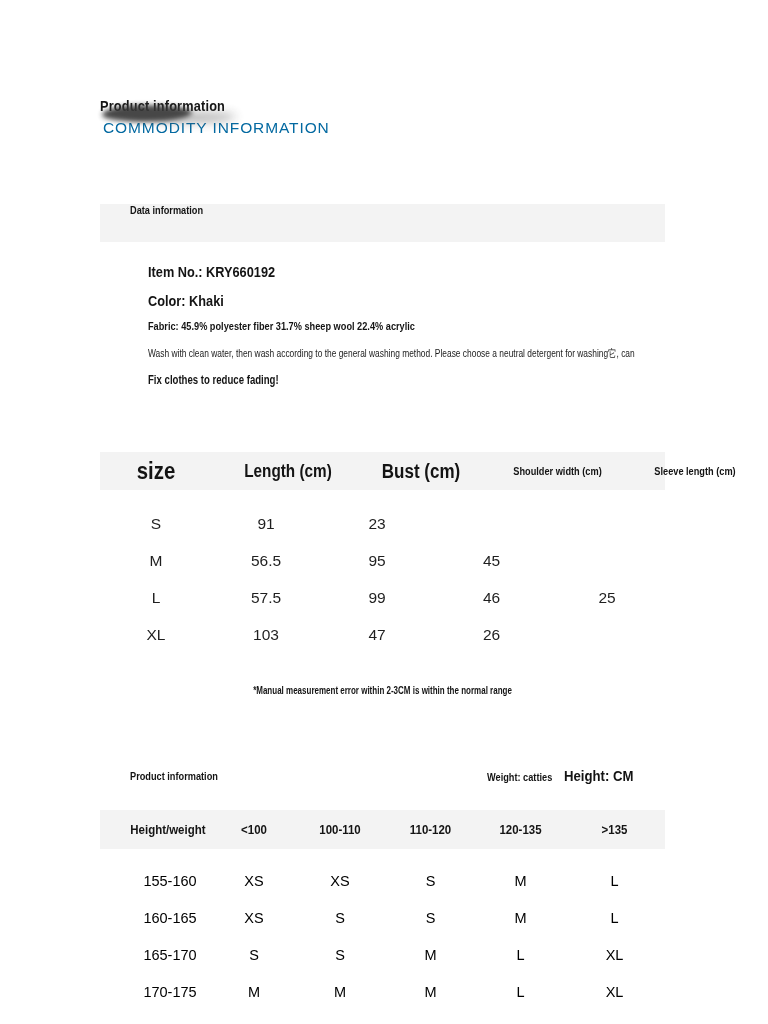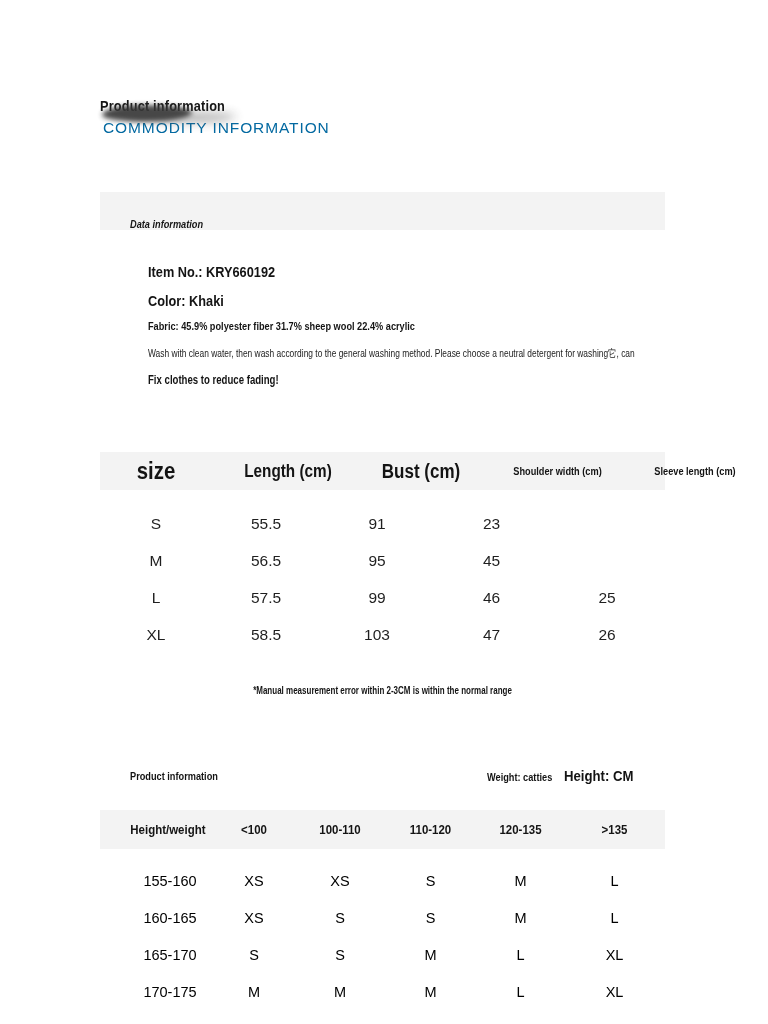--- a/index.html
+++ b/index.html
@@ -17,21 +17,21 @@
   .cx85c{transform:scaleX(0.85);}
 
   
   #title{left:100px;top:97px;font-size:15px;font-weight:700;letter-spacing:.2px;z-index:2;}
   #subtitle{left:103px;top:119px;font-size:15.5px;color:#0369a1;letter-spacing:.9px;z-index:1;}
   .smudge{position:absolute;left:102px;top:105px;width:90px;height:17px;background:#383838;
           border-radius:45% 55% 50% 50%/60% 40% 60% 40%;filter:blur(2.5px);opacity:.92;z-index:3;
           box-shadow:48px 4px 9px -4px rgba(90,90,90,.55);}
 
   
-  #bar1{top:192px;height:38px;display:flex;align-items:flex-end;font-style:italic;}
+  #bar1{top:204px;height:38px;display:flex;align-items:flex-start;}
   #bar1 .lbl{margin-left:30px;font-size:11.5px;font-weight:700;}
   #itemNo{left:148px;top:263px;font-size:15px;font-weight:700;}
   #colorLine{left:148px;top:292px;font-size:15px;font-weight:700;}
   #fabricLine{left:148px;top:320px;font-size:11.5px;font-weight:700;}
   #washLine{left:148px;top:347px;font-size:10.5px;font-weight:400;color:#1a1a1a;}
   #fixLine{left:148px;top:373px;font-size:12px;font-weight:700;}
 
   
   #sizeHeader{top:452px;height:38px;gap:22px;}
   .sh0{font-size:24px;font-weight:700;}
@@ -74,40 +74,38 @@
     <div class="cell sh0 cx85c">size</div>
     <div class="cell sh1 cx85c">Length (cm)</div>
     <div class="cell sh2 cx85c">Bust (cm)</div>
     <div class="cell sh3 cxc">Shoulder width (cm)</div>
     <div class="cell sh3 cxc">Sleeve length (cm)</div>
   </div>
 
   <div id="sizeRows">
     <div class="grid5">
       <div class="cell">S</div>
-      <div class="cell">55.5</div>
       <div class="cell">91</div>
       <div class="cell">23</div>
     </div>
     <div class="grid5">
       <div class="cell">M</div>
       <div class="cell">56.5</div>
       <div class="cell">95</div>
       <div class="cell">45</div>
     </div>
     <div class="grid5">
       <div class="cell">L</div>
       <div class="cell">57.5</div>
       <div class="cell">99</div>
       <div class="cell">46</div>
       <div class="cell">25</div>
     </div>
     <div class="grid5">
       <div class="cell">XL</div>
-      <div class="cell">58.5</div>
       <div class="cell">103</div>
       <div class="cell">47</div>
       <div class="cell">26</div>
     </div>
   </div>
 
   <div class="cxc" id="note">*Manual measurement error within 2-3CM is within the normal range</div>
 
   <div class="abs cxl" id="chartLabel">Product information</div>
   <div class="abs cxl" id="weightLabel">Weight: catties</div>

